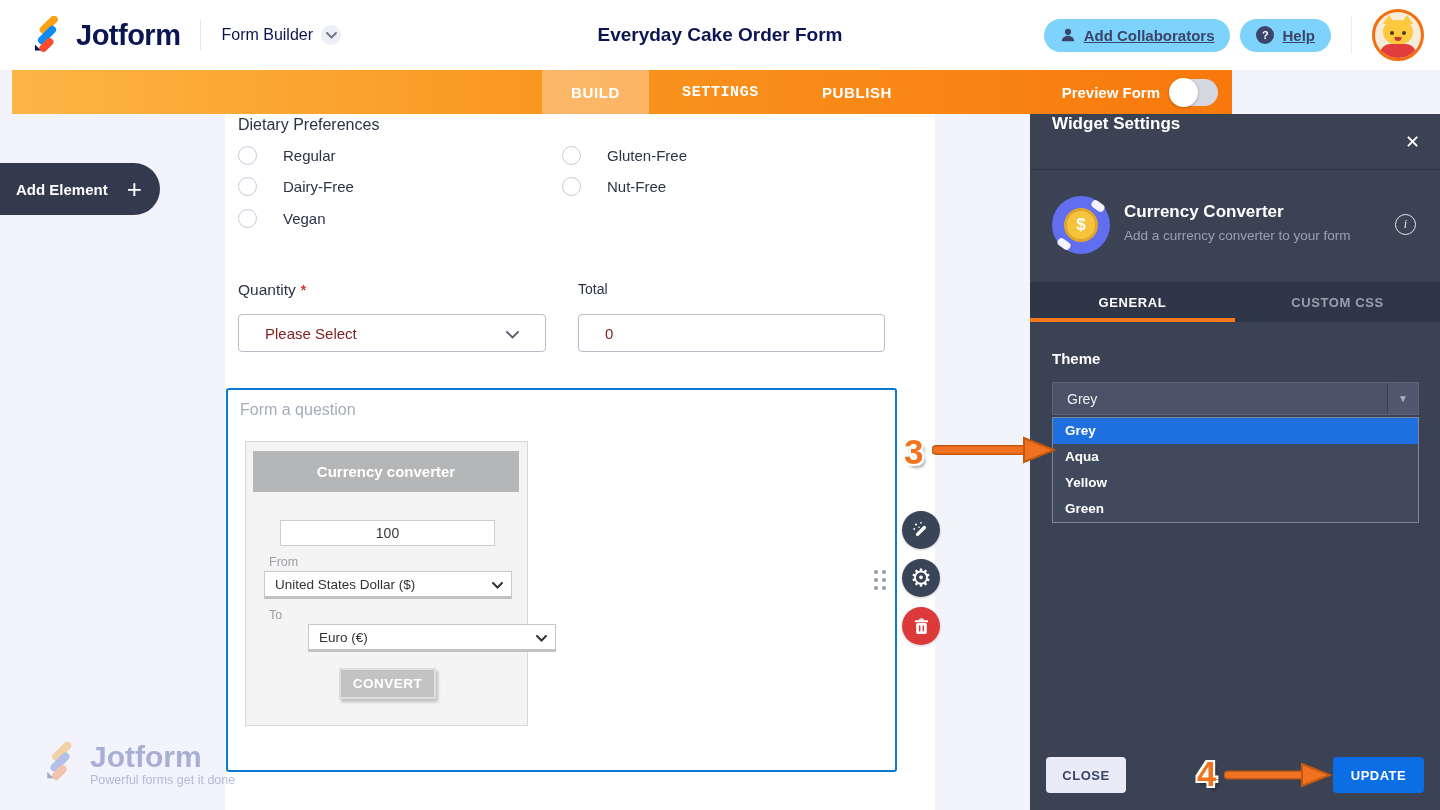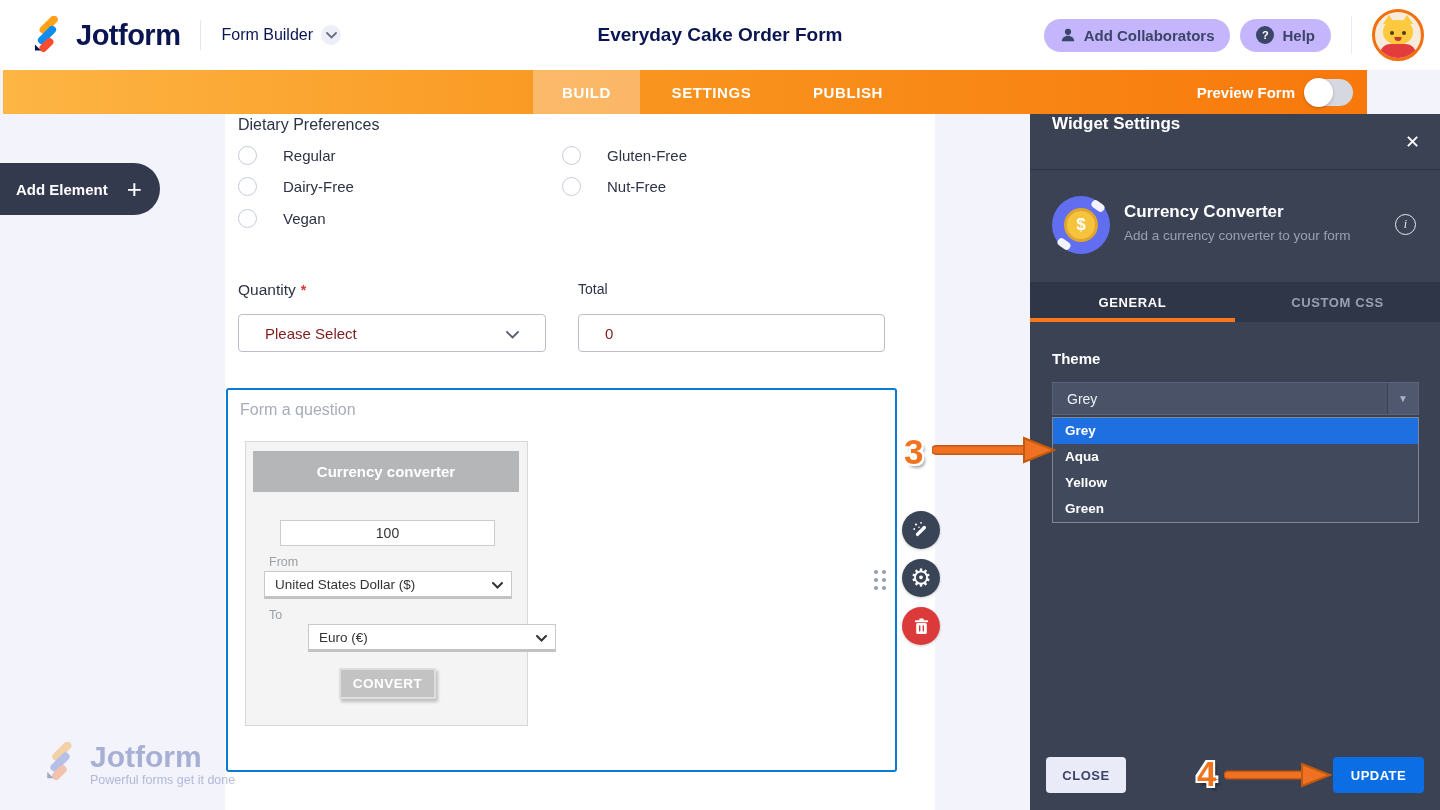--- a/index.html
+++ b/index.html
@@ -12,33 +12,33 @@
 
   
   .topbar{position:absolute;left:0;top:0;width:1440px;height:70px;background:#fff;display:flex;align-items:center;z-index:5;}
   .logo-wrap{display:flex;align-items:center;margin-left:28px;gap:10px;}
   .logo-word{font-size:29px;font-weight:bold;color:var(--navy);letter-spacing:-0.5px;}
   .tb-divider{width:1px;height:30px;background:#e4e6f0;margin:0 20px;}
   .fb-label{font-size:16px;color:var(--navy);}
   .chev-circle{width:20px;height:20px;border-radius:50%;background:#eceef8;display:flex;align-items:center;justify-content:center;margin-left:8px;}
   .form-title{position:absolute;left:50%;top:50%;transform:translate(-50%,-50%);font-size:19px;font-weight:bold;color:var(--navy);}
   .tb-right{margin-left:auto;display:flex;align-items:center;margin-right:16px;gap:10px;}
-  .pill{height:33px;border-radius:17px;background:#c4b5fd;display:flex;align-items:center;gap:8px;padding:0 16px;font-size:15px;font-weight:bold;color:#3b4568;cursor:pointer;}
+  .pill{height:33px;border-radius:17px;background:#7dd3fc;display:flex;align-items:center;gap:8px;padding:0 16px;font-size:15px;font-weight:bold;color:#3b4568;cursor:pointer;text-decoration:underline;}
   .help-q{width:18px;height:18px;border-radius:50%;background:#3b4568;color:#fff;font-size:11px;font-weight:bold;display:flex;align-items:center;justify-content:center;}
   .tb-divider2{width:1px;height:38px;background:#e9eaf3;margin:0 10px;}
   .avatar{width:52px;height:52px;border-radius:50%;border:3px solid #f2700f;background:#f6ecd9;position:relative;overflow:hidden;cursor:pointer;}
   .av-head{position:absolute;left:50%;top:8px;transform:translateX(-50%);width:30px;height:25px;background:#fcc93f;border-radius:45% 45% 50% 50%;}
   .av-head:before,.av-head:after{content:"";position:absolute;top:-5px;border-left:6px solid transparent;border-right:6px solid transparent;border-bottom:9px solid #fcc93f;}
   .av-head:before{left:0;} .av-head:after{right:0;}
   .av-eye{position:absolute;top:11px;width:4px;height:4px;border-radius:50%;background:#4a3b20;}
   .av-mouth{position:absolute;top:17px;left:50%;transform:translateX(-50%);width:7px;height:4px;border-radius:0 0 6px 6px;background:#c0392b;}
   .av-body{position:absolute;left:50%;bottom:-2px;transform:translateX(-50%);width:36px;height:16px;background:#e23c3c;border-radius:10px 10px 0 0;}
 
   
-  .navbar{position:absolute;left:3px;top:70px;width:1364px;height:44px;background:linear-gradient(90deg,var(--navbar-grad-start) 0%,#f9961f 45%,var(--navbar-grad-end) 100%);z-index:4;}
+  .navbar{position:absolute;left:12px;top:70px;width:1220px;height:44px;background:linear-gradient(90deg,var(--navbar-grad-start) 0%,#f9961f 45%,var(--navbar-grad-end) 100%);z-index:4;}
   .nav-tabs{position:absolute;left:530px;top:0;height:44px;display:flex;}
   .nav-tab{height:44px;display:flex;align-items:center;justify-content:center;color:#fff;font-weight:bold;font-size:15px;letter-spacing:0.6px;cursor:pointer;}
   .nav-tab.active{background:rgba(255,255,255,0.32);}
   .preview-wrap{position:absolute;right:14px;top:0;height:44px;display:flex;align-items:center;gap:10px;}
   .preview-label{color:#fff;font-weight:bold;font-size:15px;}
   .toggle{width:48px;height:27px;border-radius:14px;background:#d5d8e0;position:relative;cursor:pointer;}
   .toggle-knob{position:absolute;left:-1px;top:-1px;width:29px;height:29px;border-radius:50%;background:#fff;box-shadow:0 1px 3px rgba(0,0,0,0.25);}
 
   
   .workspace{position:absolute;left:0;top:114px;width:1440px;height:696px;background:#f2f3fb;}
@@ -151,21 +151,21 @@
         <span class="av-mouth"></span>
       </div>
       <div class="av-body"></div>
     </div>
   </div>
 </div>
 
 <div class="navbar">
   <div class="nav-tabs">
     <div class="nav-tab active" style="width:107px;">BUILD</div>
-    <div class="nav-tab" style="width:143px;">SETTINGS</div>
+    <div class="nav-tab" style="width:143px;font-family:Liberation Mono, monospace;">SETTINGS</div>
     <div class="nav-tab" style="width:130px;">PUBLISH</div>
   </div>
   <div class="preview-wrap">
     <span class="preview-label">Preview Form</span>
     <div class="toggle">
       <div class="toggle-knob"></div>
     </div>
   </div>
 </div>
 

